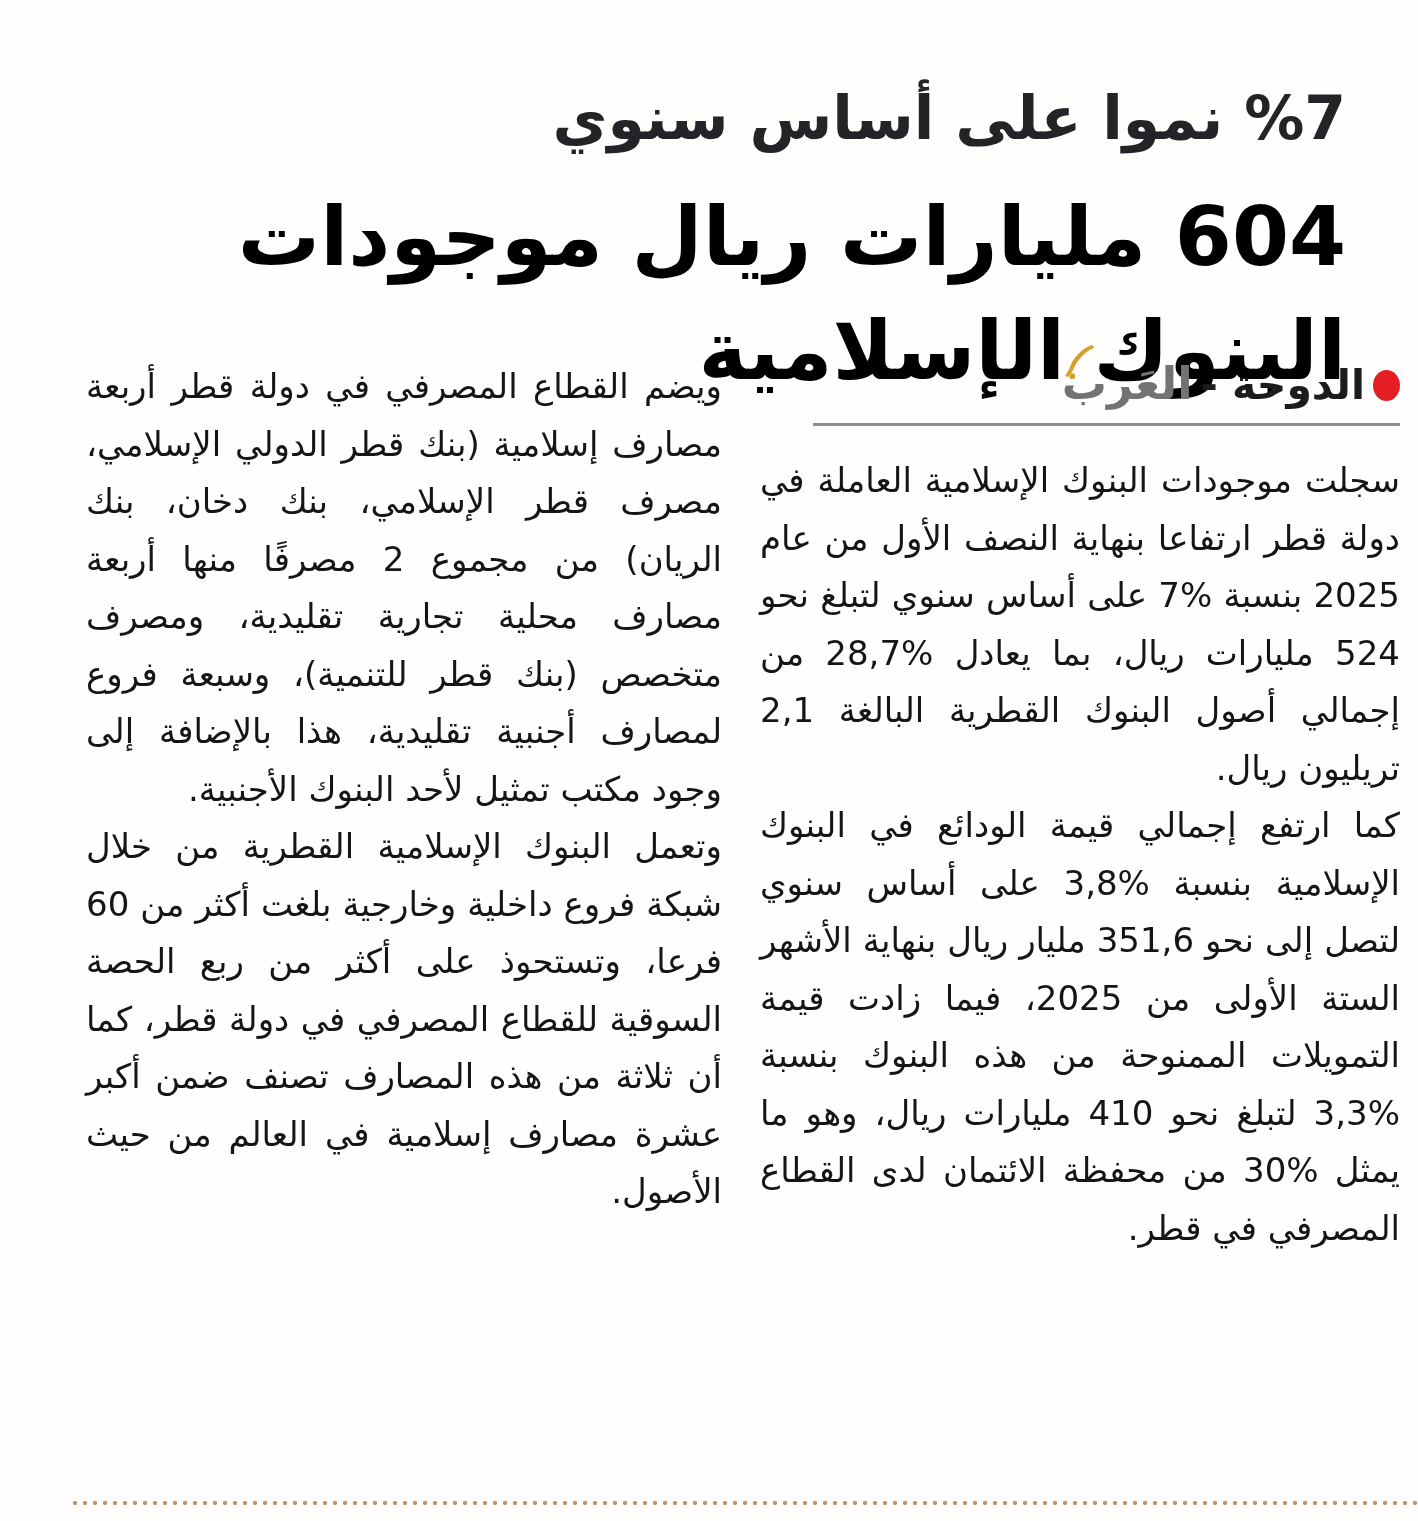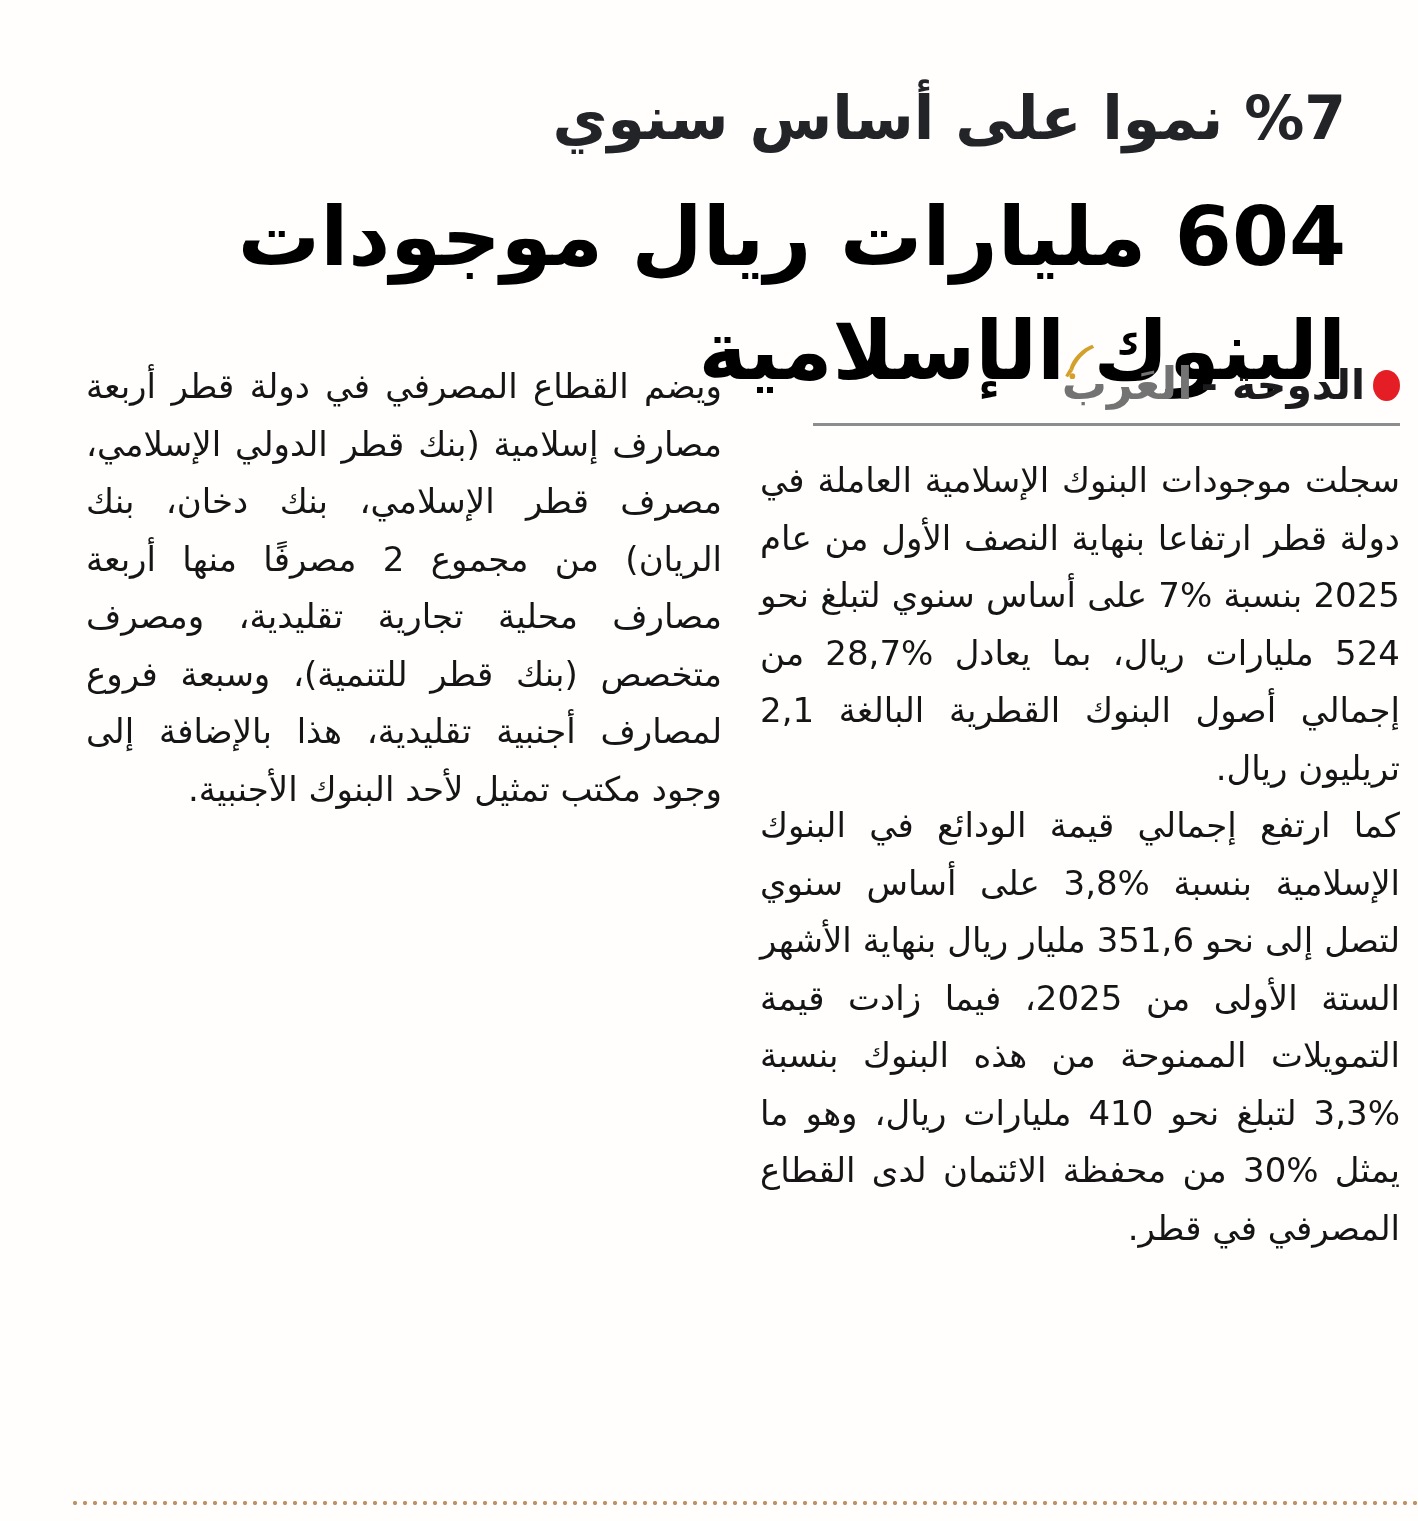--- a/index.html
+++ b/index.html
@@ -149,17 +149,18 @@
       </div>
       <div class="byline-rule"></div>
     </div>
 
     <p class="body-p">سجلت موجودات البنوك الإسلامية العاملة في دولة قطر ارتفاعا بنهاية النصف الأول من عام 2025 بنسبة %7 على أساس سنوي لتبلغ نحو 524 مليارات ريال، بما يعادل %28,7 من إجمالي أصول البنوك القطرية البالغة 2,1 تريليون ريال.</p>
     <p class="body-p">كما ارتفع إجمالي قيمة الودائع في البنوك الإسلامية بنسبة %3,8 على أساس سنوي لتصل إلى نحو 351,6 مليار ريال بنهاية الأشهر الستة الأولى من 2025، فيما زادت قيمة التمويلات الممنوحة من هذه البنوك بنسبة %3,3 لتبلغ نحو 410 مليارات ريال، وهو ما يمثل %30 من محفظة الائتمان لدى القطاع المصرفي في قطر.</p>
   </section>
 
   <section class="col col-left">
     <p class="body-p">ويضم القطاع المصرفي في دولة قطر أربعة مصارف إسلامية (بنك قطر الدولي الإسلامي، مصرف قطر الإسلامي، بنك دخان، بنك الريان) من مجموع 2 مصرفًا منها أربعة مصارف محلية تجارية تقليدية، ومصرف متخصص (بنك قطر للتنمية)، وسبعة فروع لمصارف أجنبية تقليدية، هذا بالإضافة إلى وجود مكتب تمثيل لأحد البنوك الأجنبية.</p>
+    <p class="body-p">وتعمل البنوك الإسلامية القطرية من خلال شبكة فروع داخلية وخارجية بلغت أكثر من 60 فرعا، وتستحوذ على أكثر من ربع الحصة السوقية للقطاع المصرفي في دولة قطر، كما أن ثلاثة من هذه المصارف تصنف ضمن أكبر عشرة مصارف إسلامية في العالم من حيث الأصول.</p>
   </section>
 
   <div class="dotted-rule"></div>
 
 </div>
 
 </body></html>

